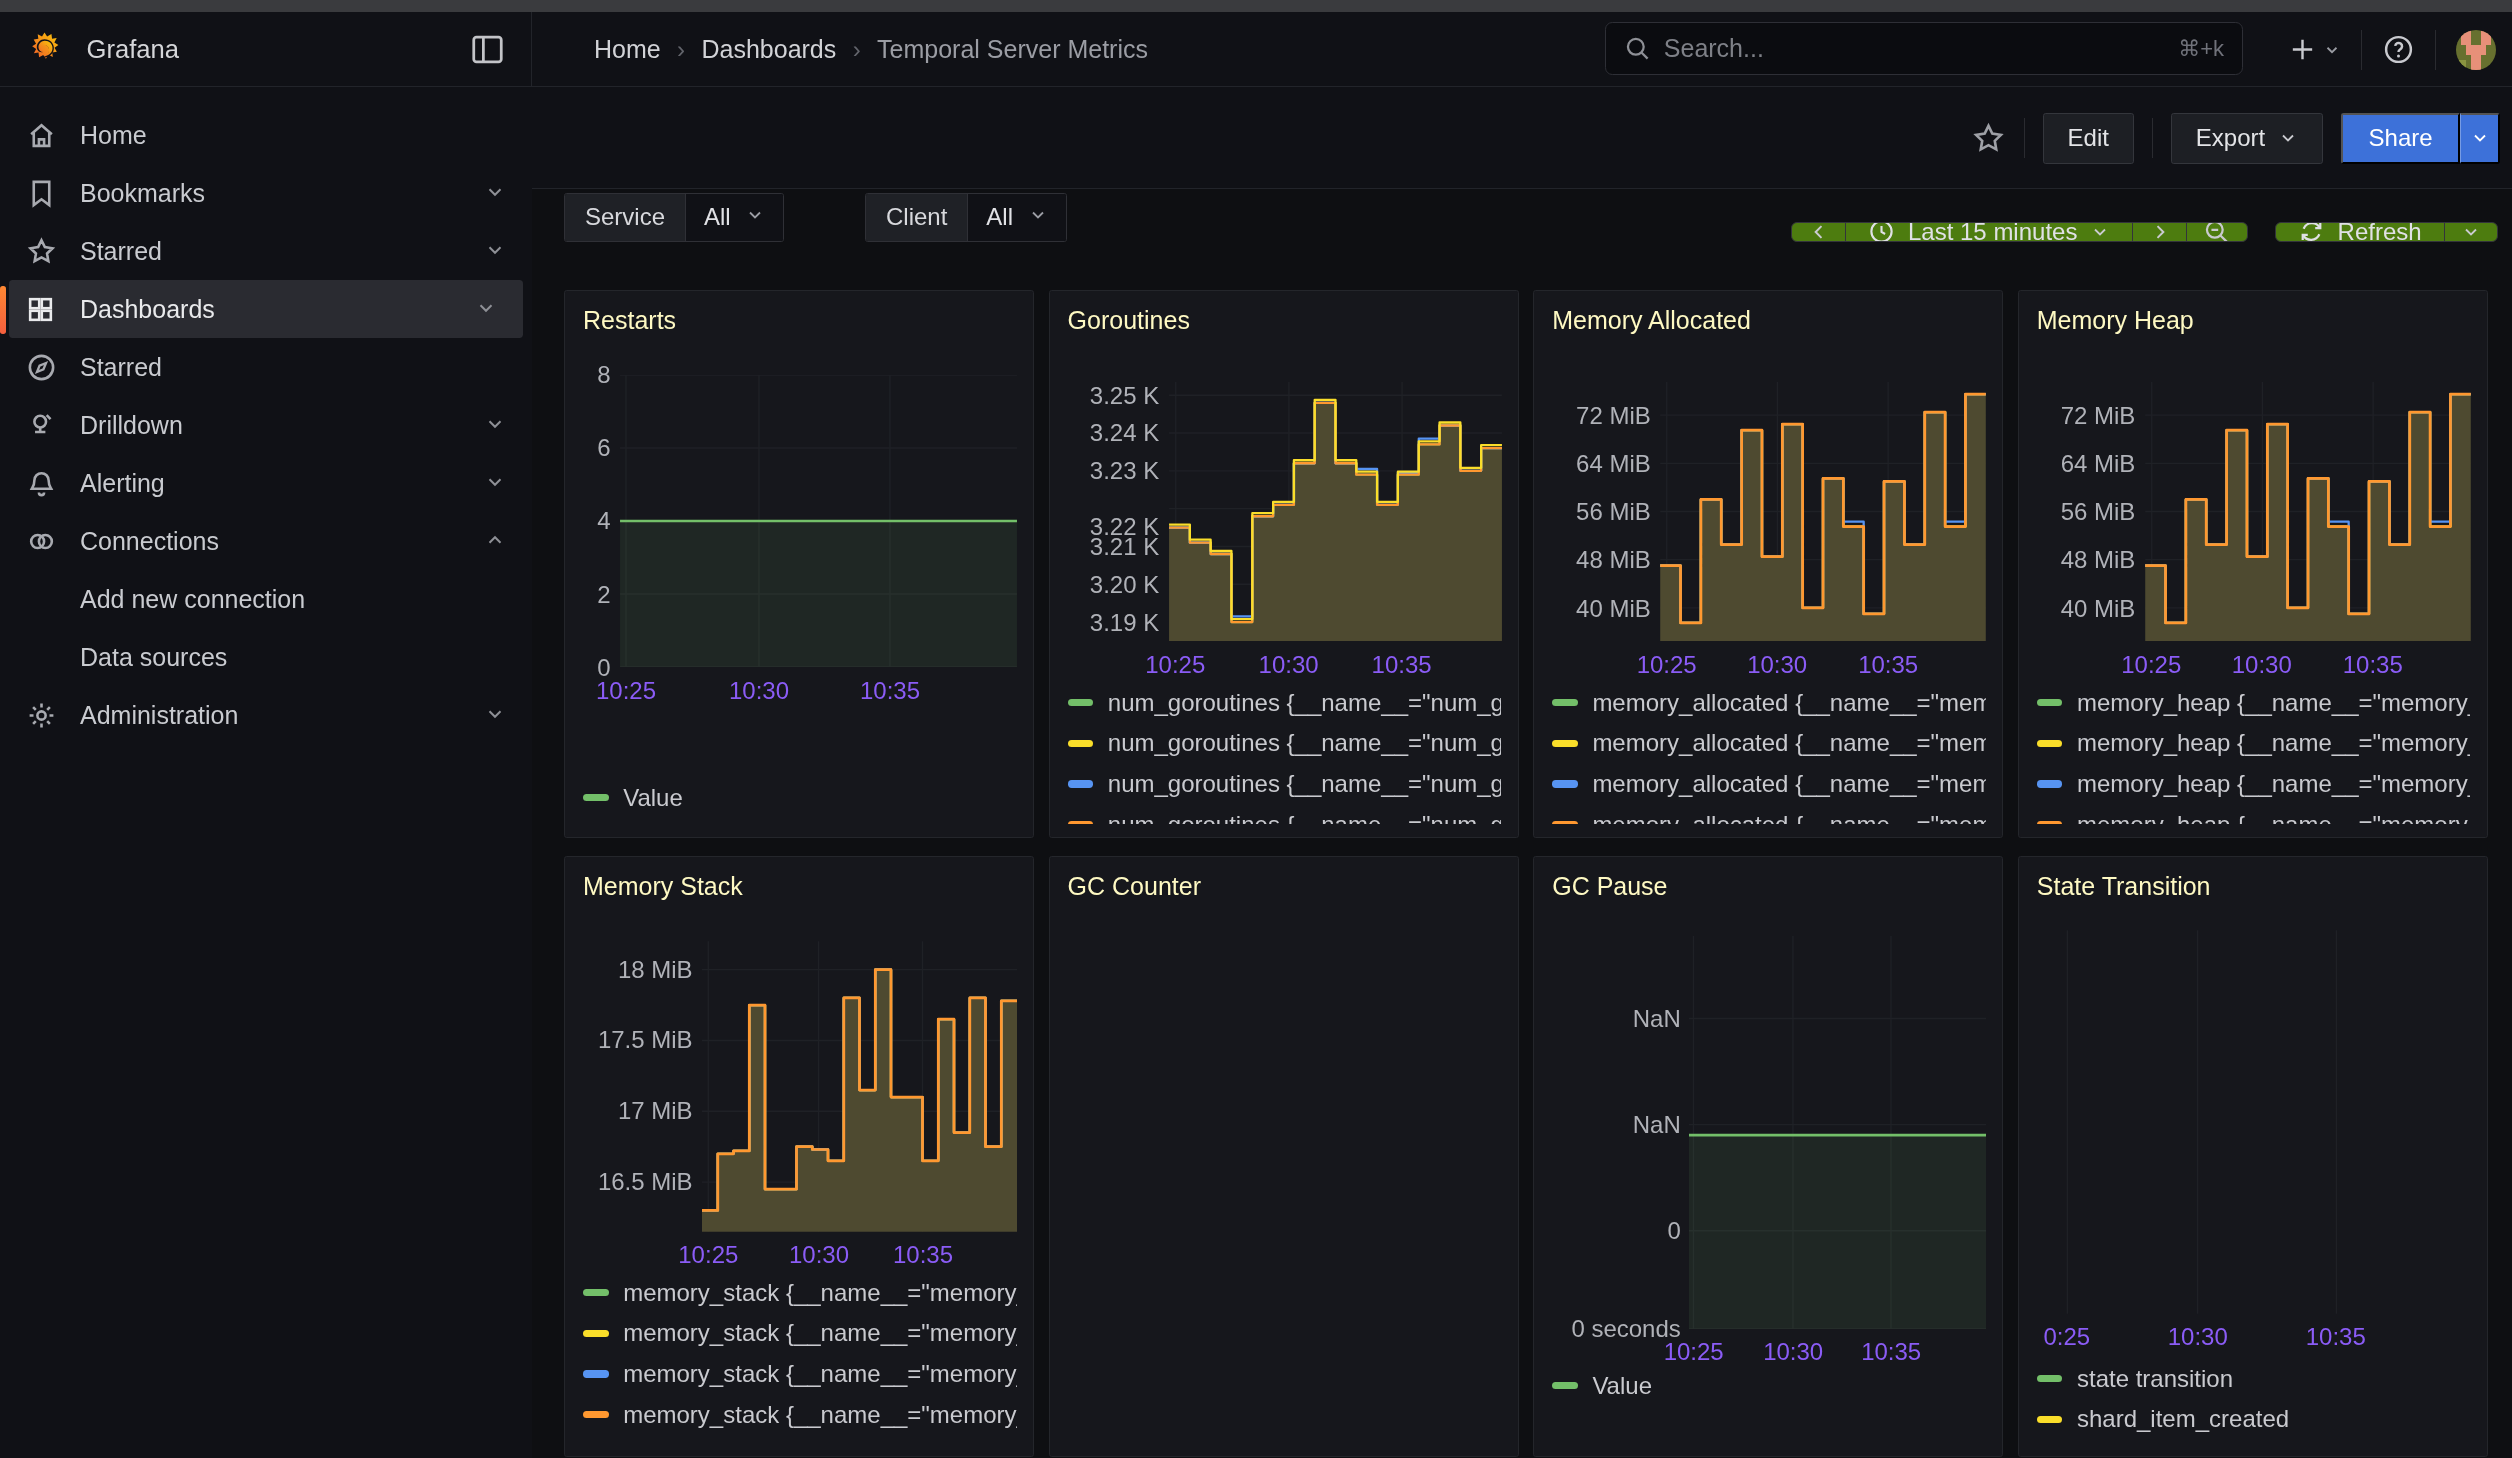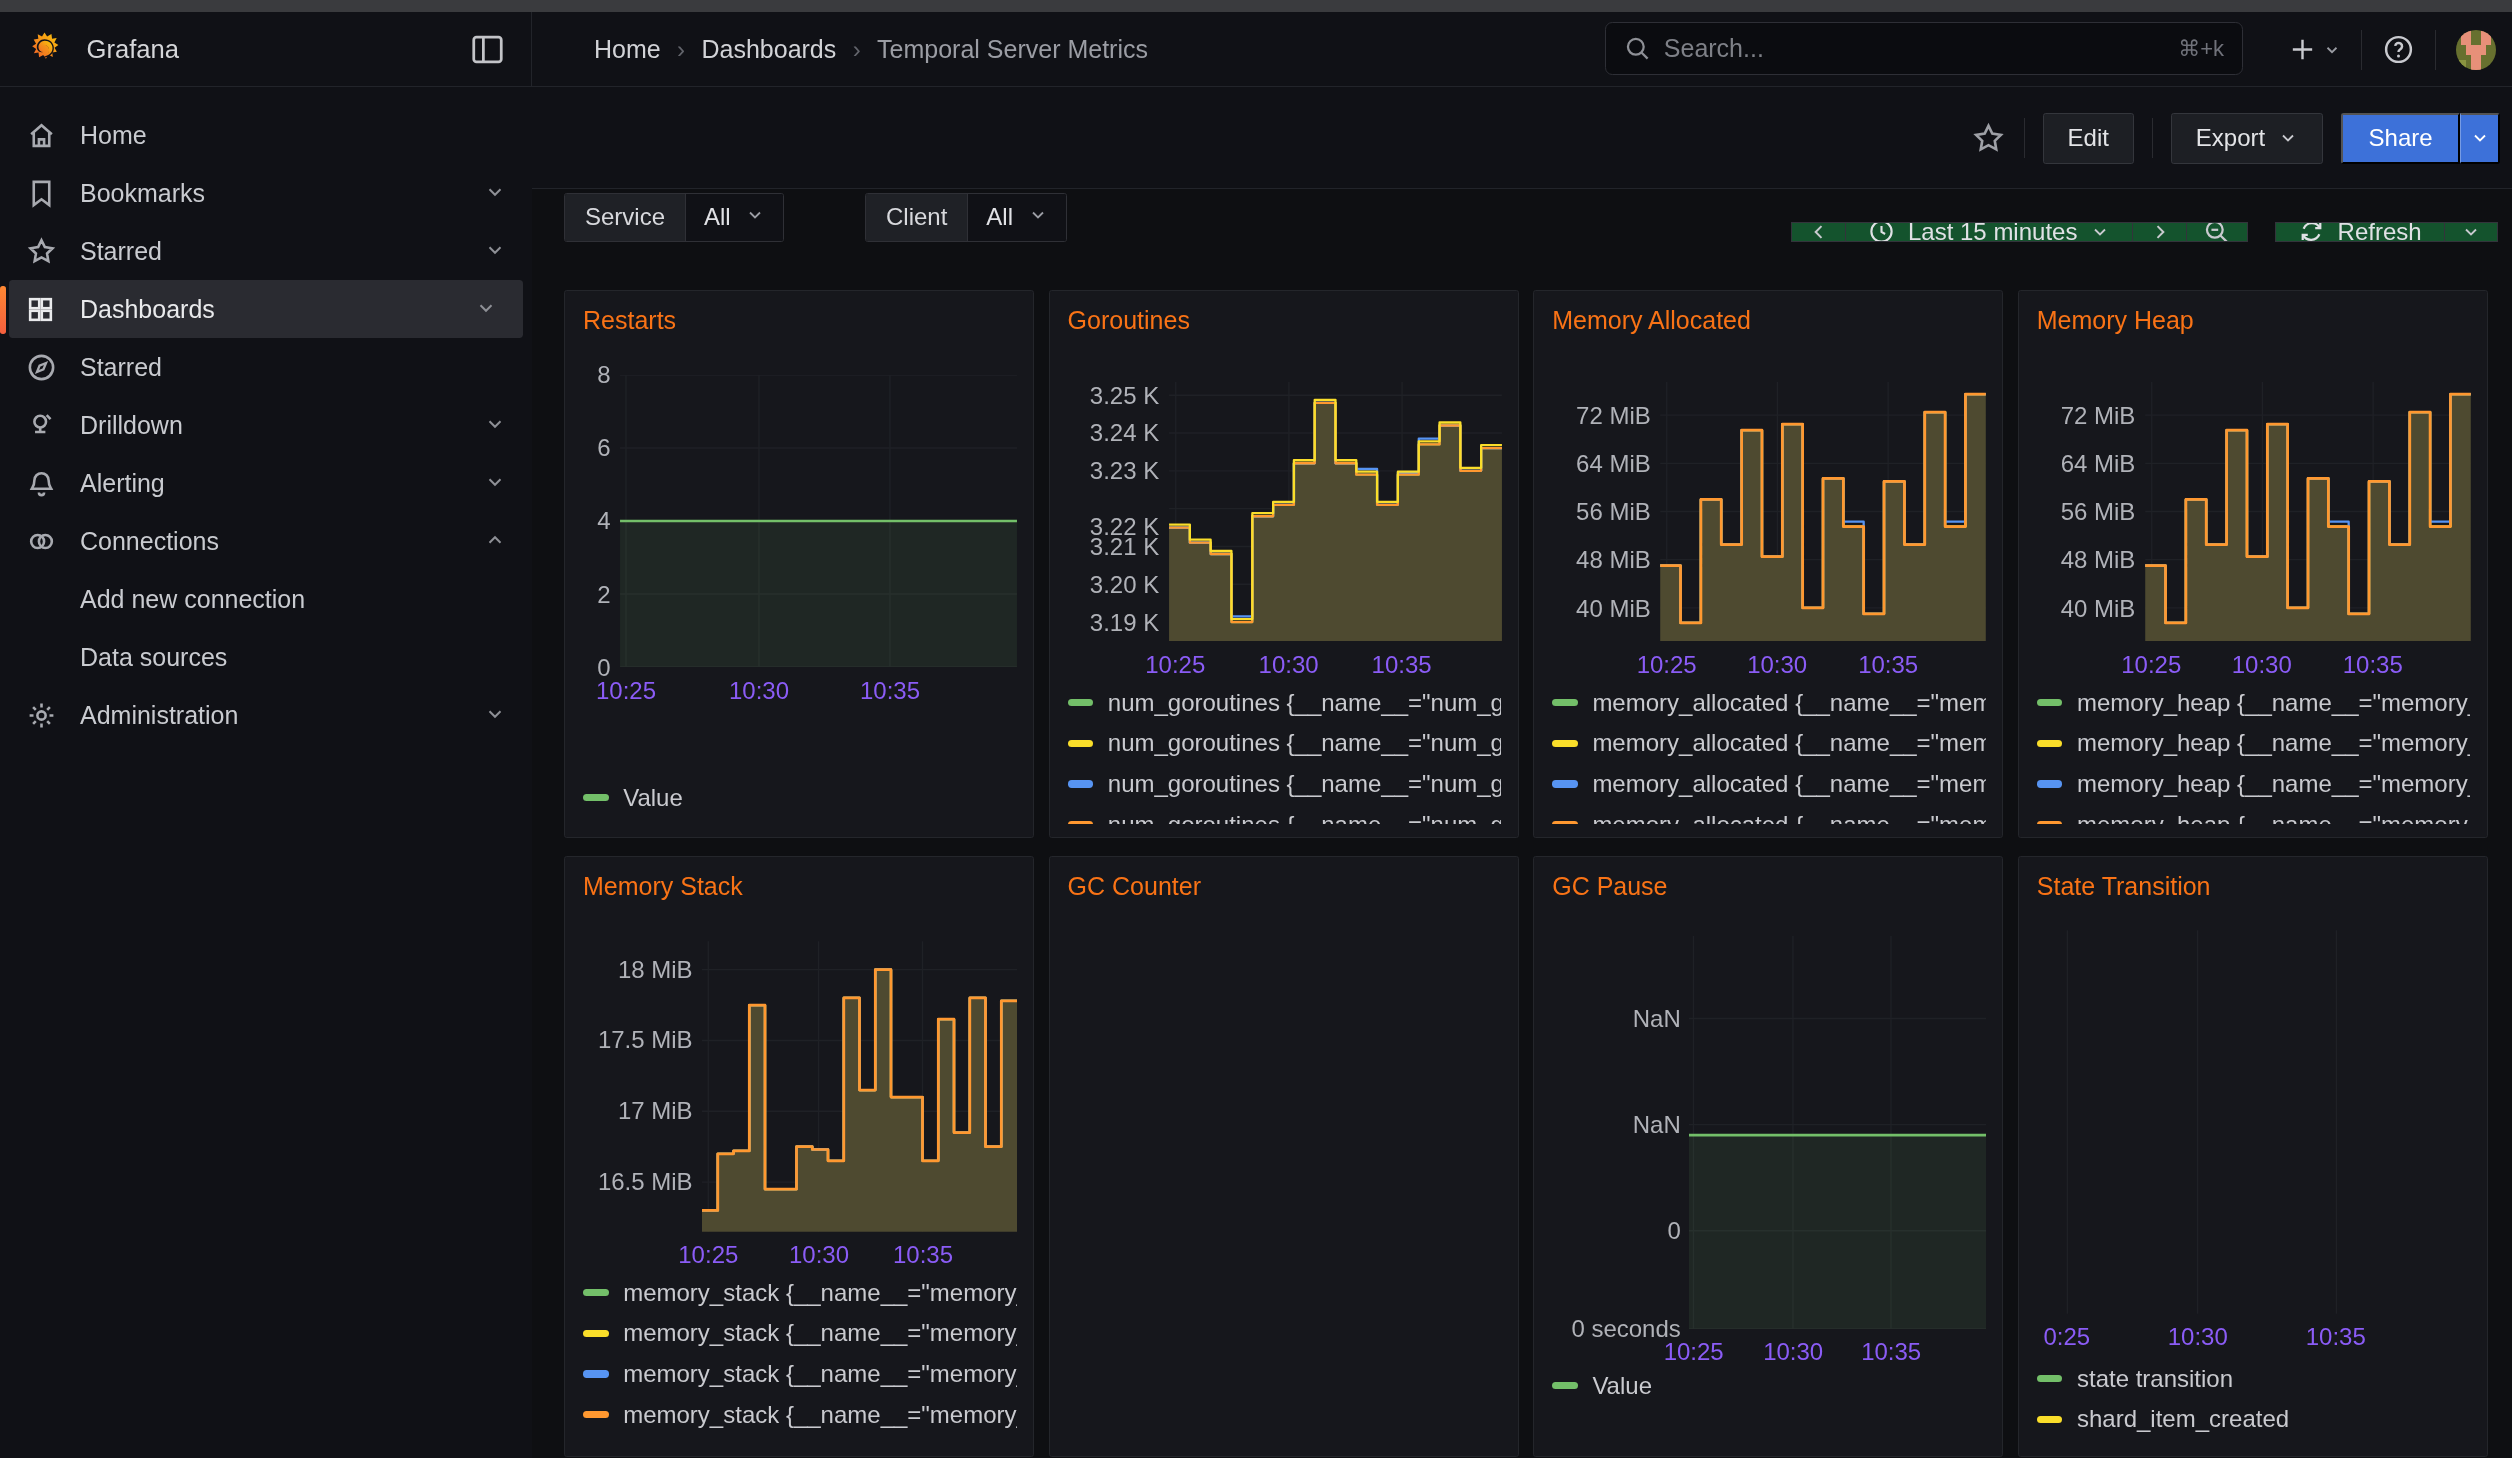--- a/index.html
+++ b/index.html
@@ -68,35 +68,35 @@
   #content { left:532px; top:189px; width:1981px; height:1269px; background:#0E0F12; }
 
   
   .seg-group { position:absolute; top:3.7px; height:49px; display:flex;
                border:0.9px solid #2F3036; border-radius:2.7px; overflow:hidden; }
   .seg-label { background:#1F2126; color:#D8D9DD; font-size:24px; display:flex;
                align-items:center; padding:0 20px; border-right:0.9px solid #2F3036; }
   .seg-value { background:#101116; color:#E0E1E5; font-size:24px; font-weight:500;
                display:flex; align-items:center; padding:0 18px; gap:14.6px; cursor:pointer; }
   #timebar { position:absolute; right:14.6px; top:3.7px; height:49px; display:flex; gap:27px; }
-  .time-group { display:flex; border:0.9px solid #33343B; border-radius:0;
-                background:#14532d; overflow:hidden;margin-top:29px; }
+  .time-group { display:flex; border:0.9px solid #33343B; border-radius:6px;
+                background:#4d7c0f; overflow:hidden;margin-top:29px; }
   .time-seg { display:flex; align-items:center; padding:0 16.4px; color:#E0E1E5;
               font-size:24px; border-right:0.9px solid #33343B; cursor:pointer; gap:12.8px; }
   .time-seg:last-child { border-right:none; }
   .time-seg.main { padding:0 22px; font-weight:500; }
 
   
   #panels { left:564px; top:291px; display:grid;
             grid-template-columns:repeat(4,470px); grid-template-rows:548px 601px;
             gap:18px 14.6px; }
   .panel { position:relative; background:#16171C; border:0.9px solid #24262B;
            border-radius:2.7px; overflow:hidden; }
   .panel-title { position:absolute; left:18px; top:14.6px; font-size:25px;
-                 font-weight:500; color:#f97316; cursor:pointer; }
+                 font-weight:500; color:#fef9c3; cursor:pointer; }
   .plot { position:absolute; }
   .yaxis { position:absolute; }
   .ylabel { position:absolute; right:0; font-size:24px; color:#B0B2B8; white-space:nowrap; }
   .xlabels { position:absolute; height:29px; }
   .xlabel { position:absolute; transform:translateX(-50%); font-size:24px; color:#8b5cf6;
             white-space:nowrap; }
   .legend { position:absolute; overflow:hidden; }
   .legend-row { display:flex; align-items:center; height:27px; margin-bottom:13.7px;
                 cursor:pointer; }
   .swatch { width:25.6px; height:7.3px; border-radius:3.7px; flex:none; margin-right:14.6px; }

